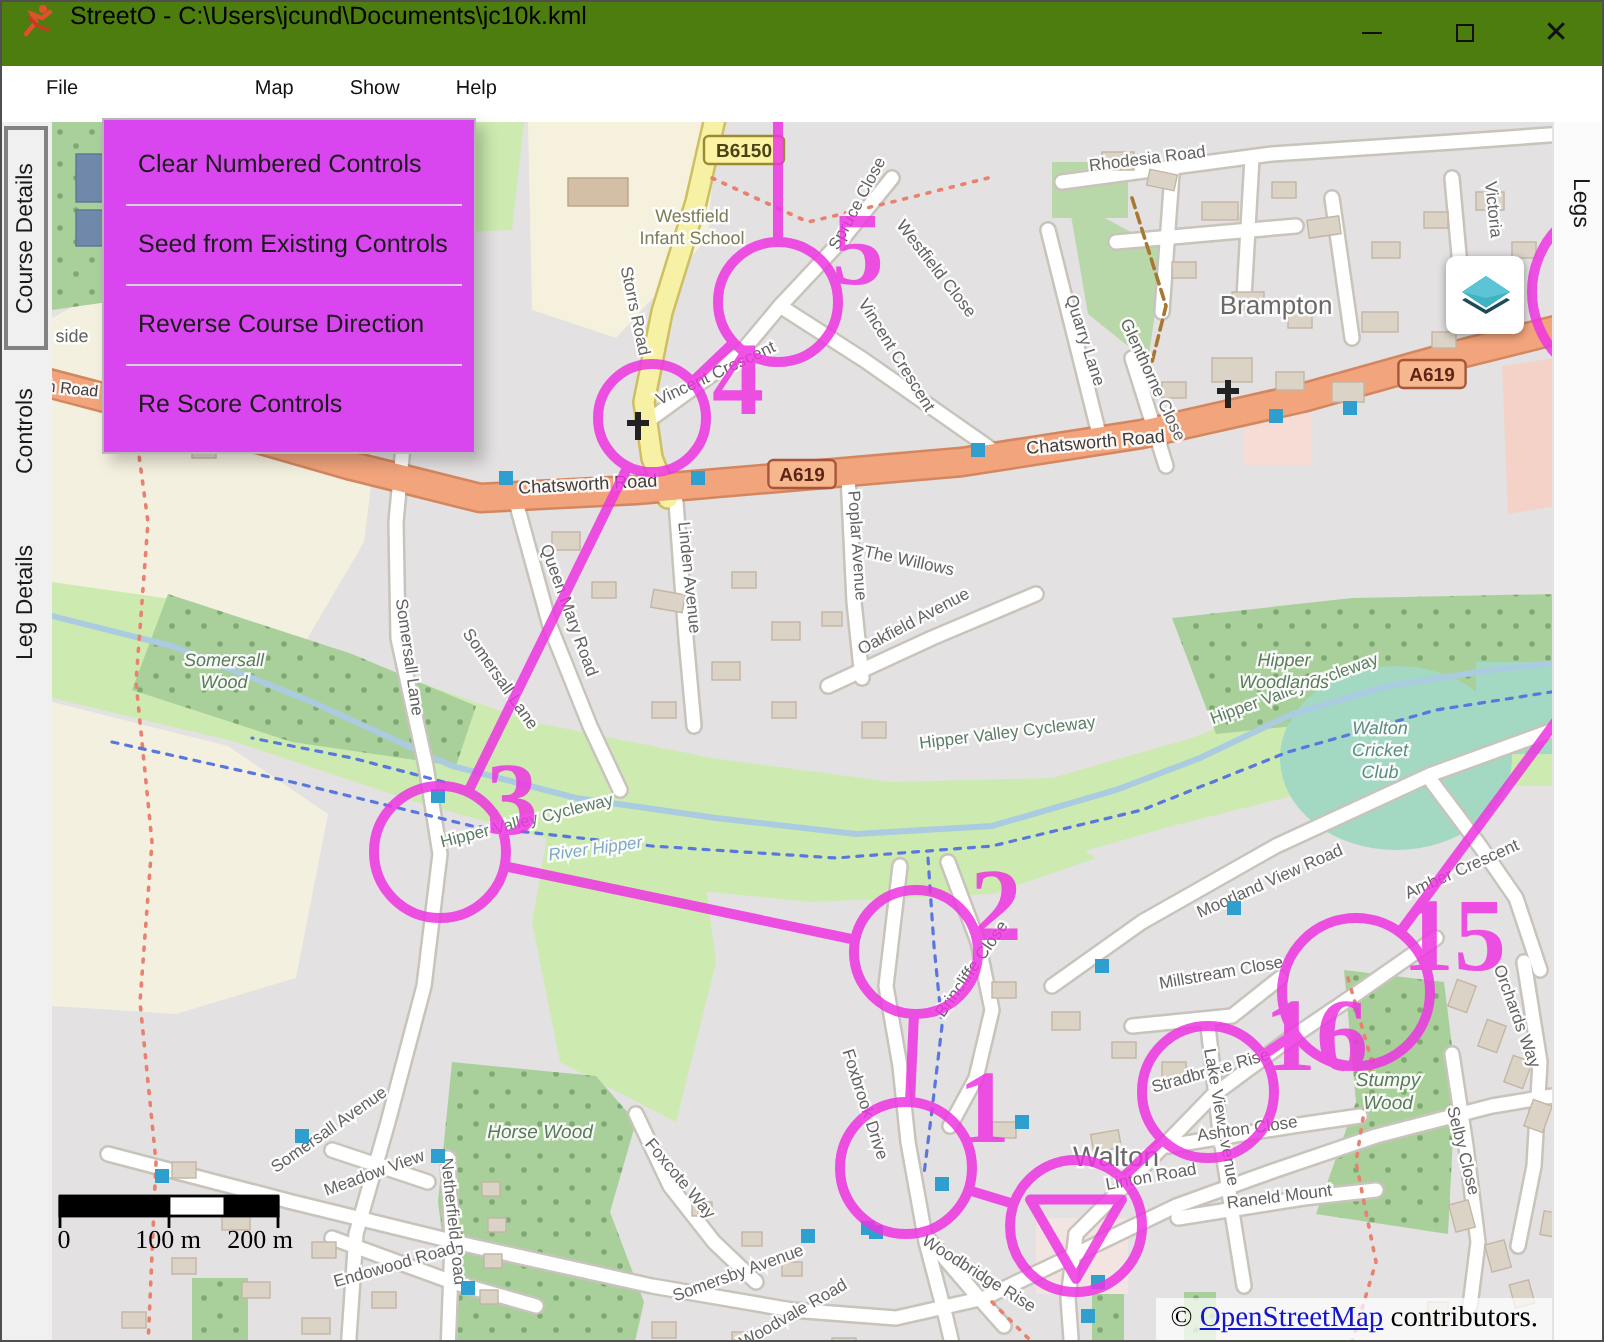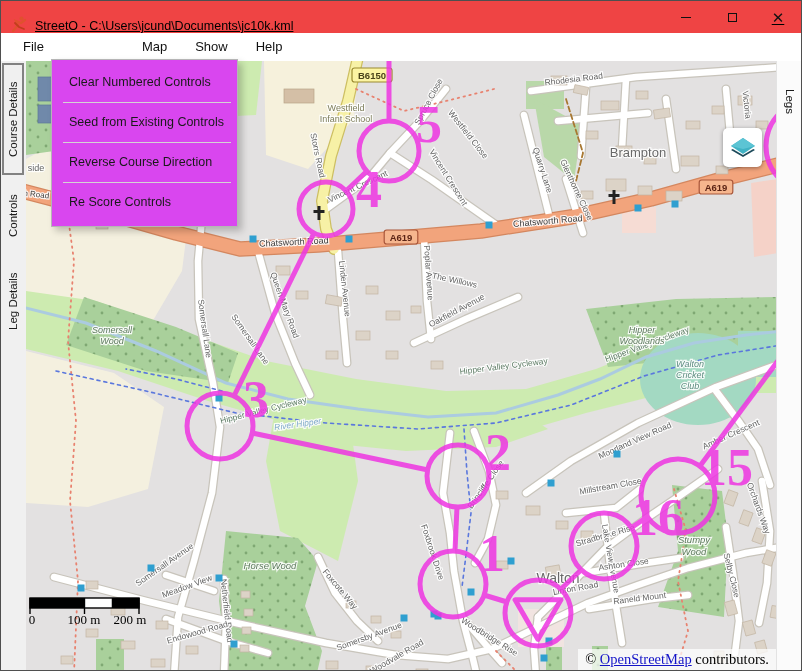--- a/index.html
+++ b/index.html
@@ -1,29 +1,29 @@
 <!DOCTYPE html>
 <html style="--menu-hl: #d4d4d4; --link: #1414c8;"><head>
 <meta charset="utf-8">
 <style>
   html,body{margin:0;padding:0;background:#888;}
   *{box-sizing:border-box;}
   .window{position:relative;width:802px;height:671px;background:#fff;border:1px solid #4f4f4f;
     font-family:"Liberation Sans",sans-serif;overflow:hidden;}
   
-  .titlebar{position:absolute;left:0;top:0;width:100%;height:32px;background:#ef4444;display:flex;align-items:flex-end;text-decoration:underline;}
+  .titlebar{position:absolute;left:0;top:0;width:100%;height:32px;background:#4d7c0f;display:flex;align-items:flex-start;}
   .appicon{width:18px;height:18px;margin-left:9px;flex:0 0 auto;}
   .title{font-size:12.5px;color:#000;margin-left:7px;flex:1 1 auto;white-space:nowrap;overflow:hidden;}
   .winbtn{width:46px;height:31px;display:flex;align-items:center;justify-content:center;flex:0 0 auto;cursor:default;}
   .glyph-min{width:10px;height:1px;background:#111;}
   .glyph-max{width:9px;height:9px;border:1px solid #111;}
   .glyph-close{font-size:15px;color:#111;line-height:1;}
   
   .menubar{position:absolute;left:0;top:32px;width:100%;height:28px;background:#fff;display:flex;align-items:stretch;padding-left:8px;}
-  .menuitem{font-size:13px;color:#111;padding:6px 14px 0 14px;height:28px;}
+  .menuitem{font-size:10px;color:#111;padding:6px 14px 0 14px;height:28px;}
   .menuitem.active{background:var(--menu-hl,#d4d4d4);margin-top:32px;}
   
   .left-strip{position:absolute;left:0;top:60px;width:25px;bottom:0;background:#f0f0f0;z-index:5;}
   .right-strip{position:absolute;right:0;top:60px;width:25px;bottom:0;background:#fbfbfb;border-left:1px solid #e3e3e3;z-index:5;}
   .vtab{position:absolute;left:1px;width:22px;display:flex;align-items:center;justify-content:center;
         writing-mode:vertical-rl;transform:rotate(180deg);font-size:11.5px;color:#1a1a1a;white-space:nowrap;}
   .vtab.active{border:2px solid #828282;}
   .vtab-r{position:absolute;left:2px;width:22px;display:flex;align-items:center;justify-content:center;
         writing-mode:vertical-rl;font-size:11.5px;color:#1a1a1a;white-space:nowrap;}
   

